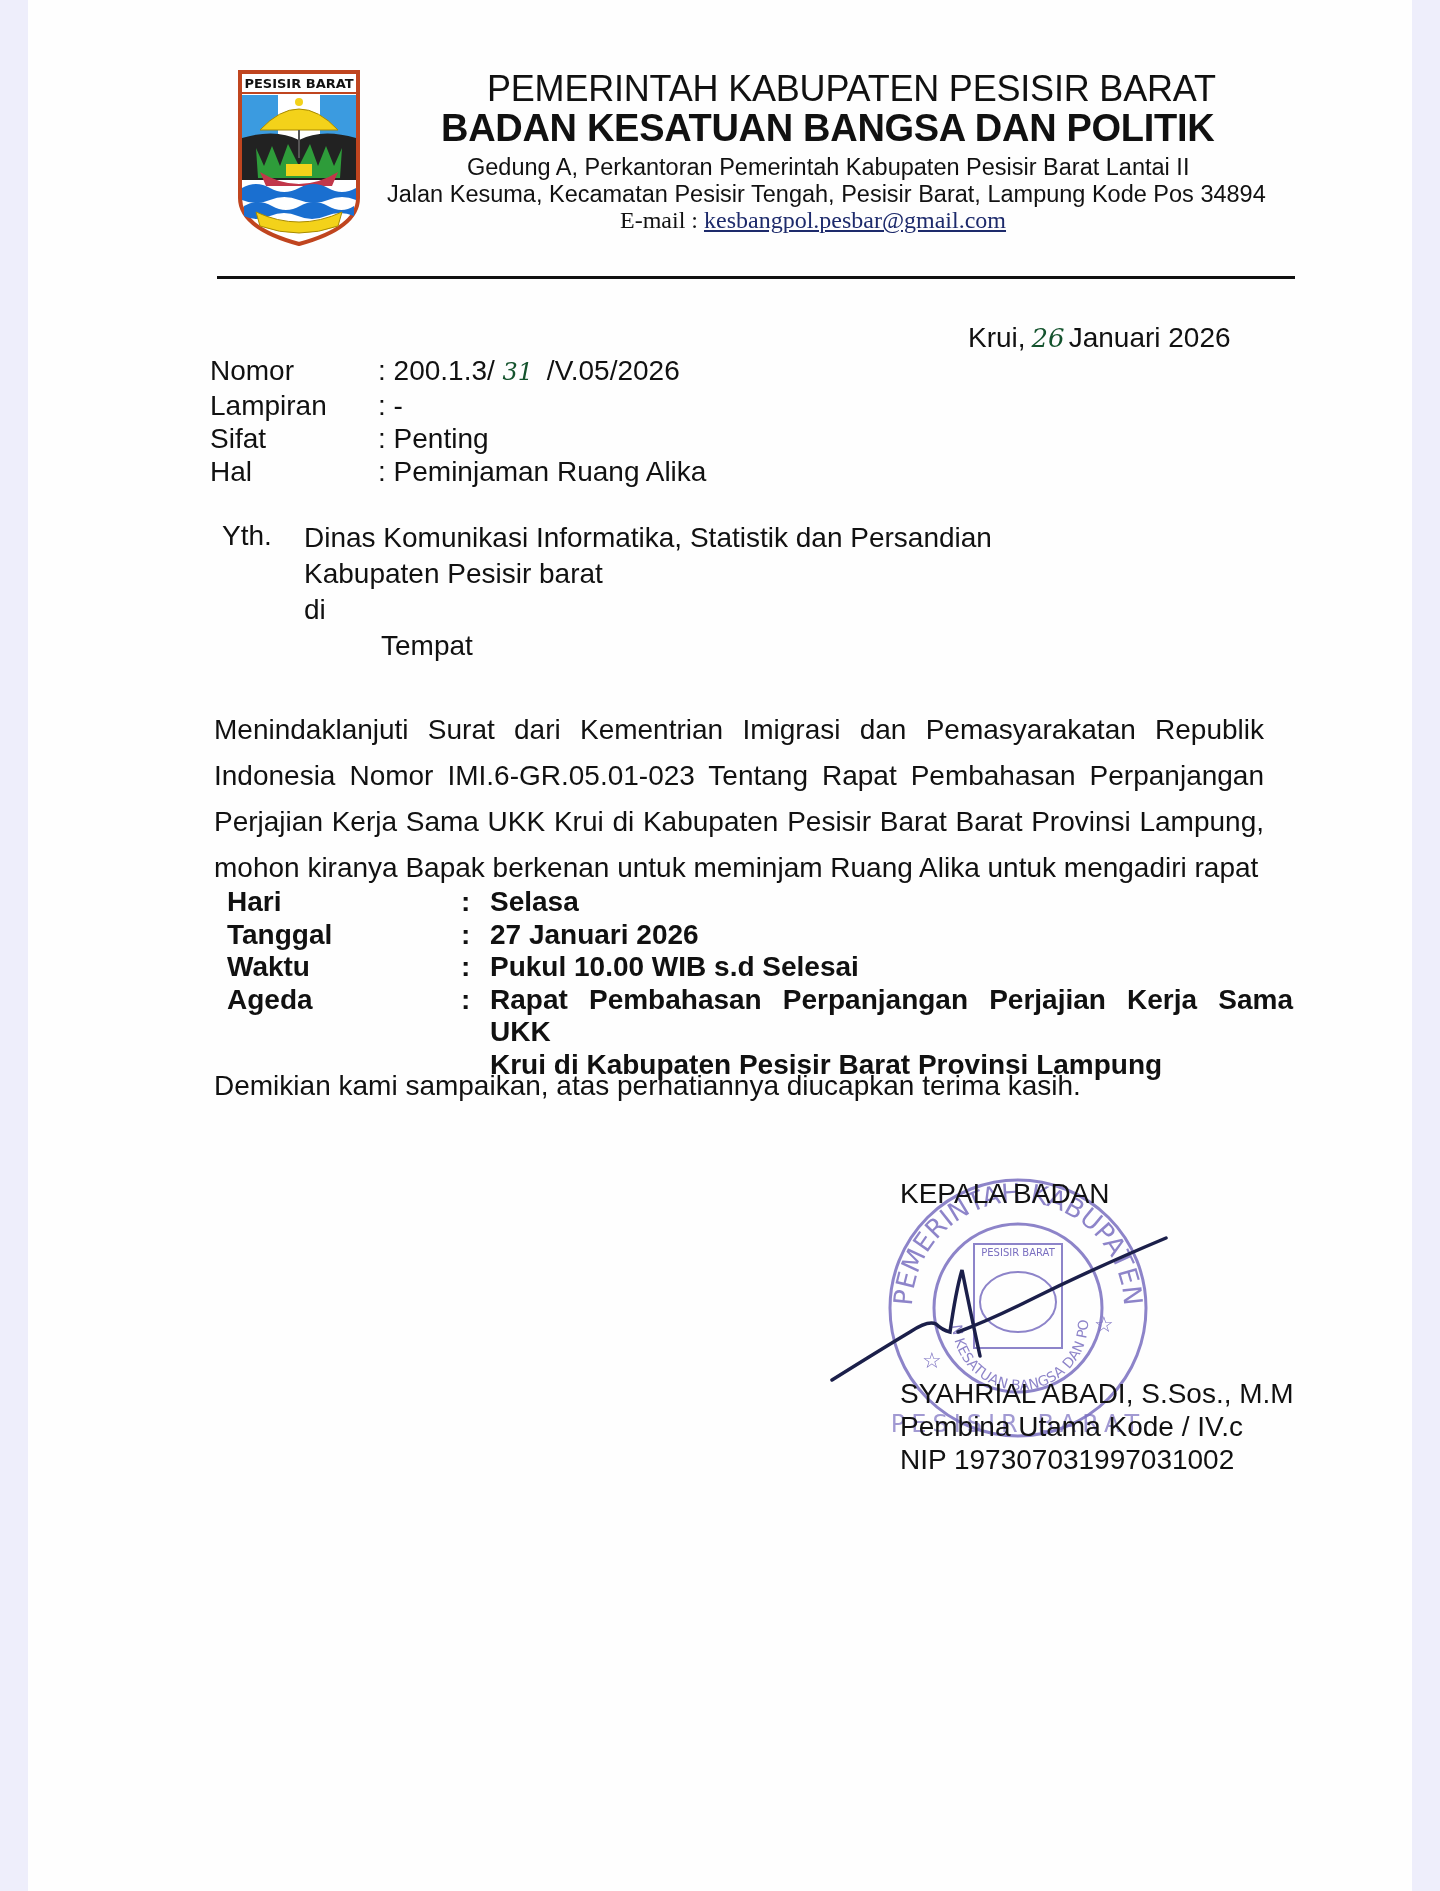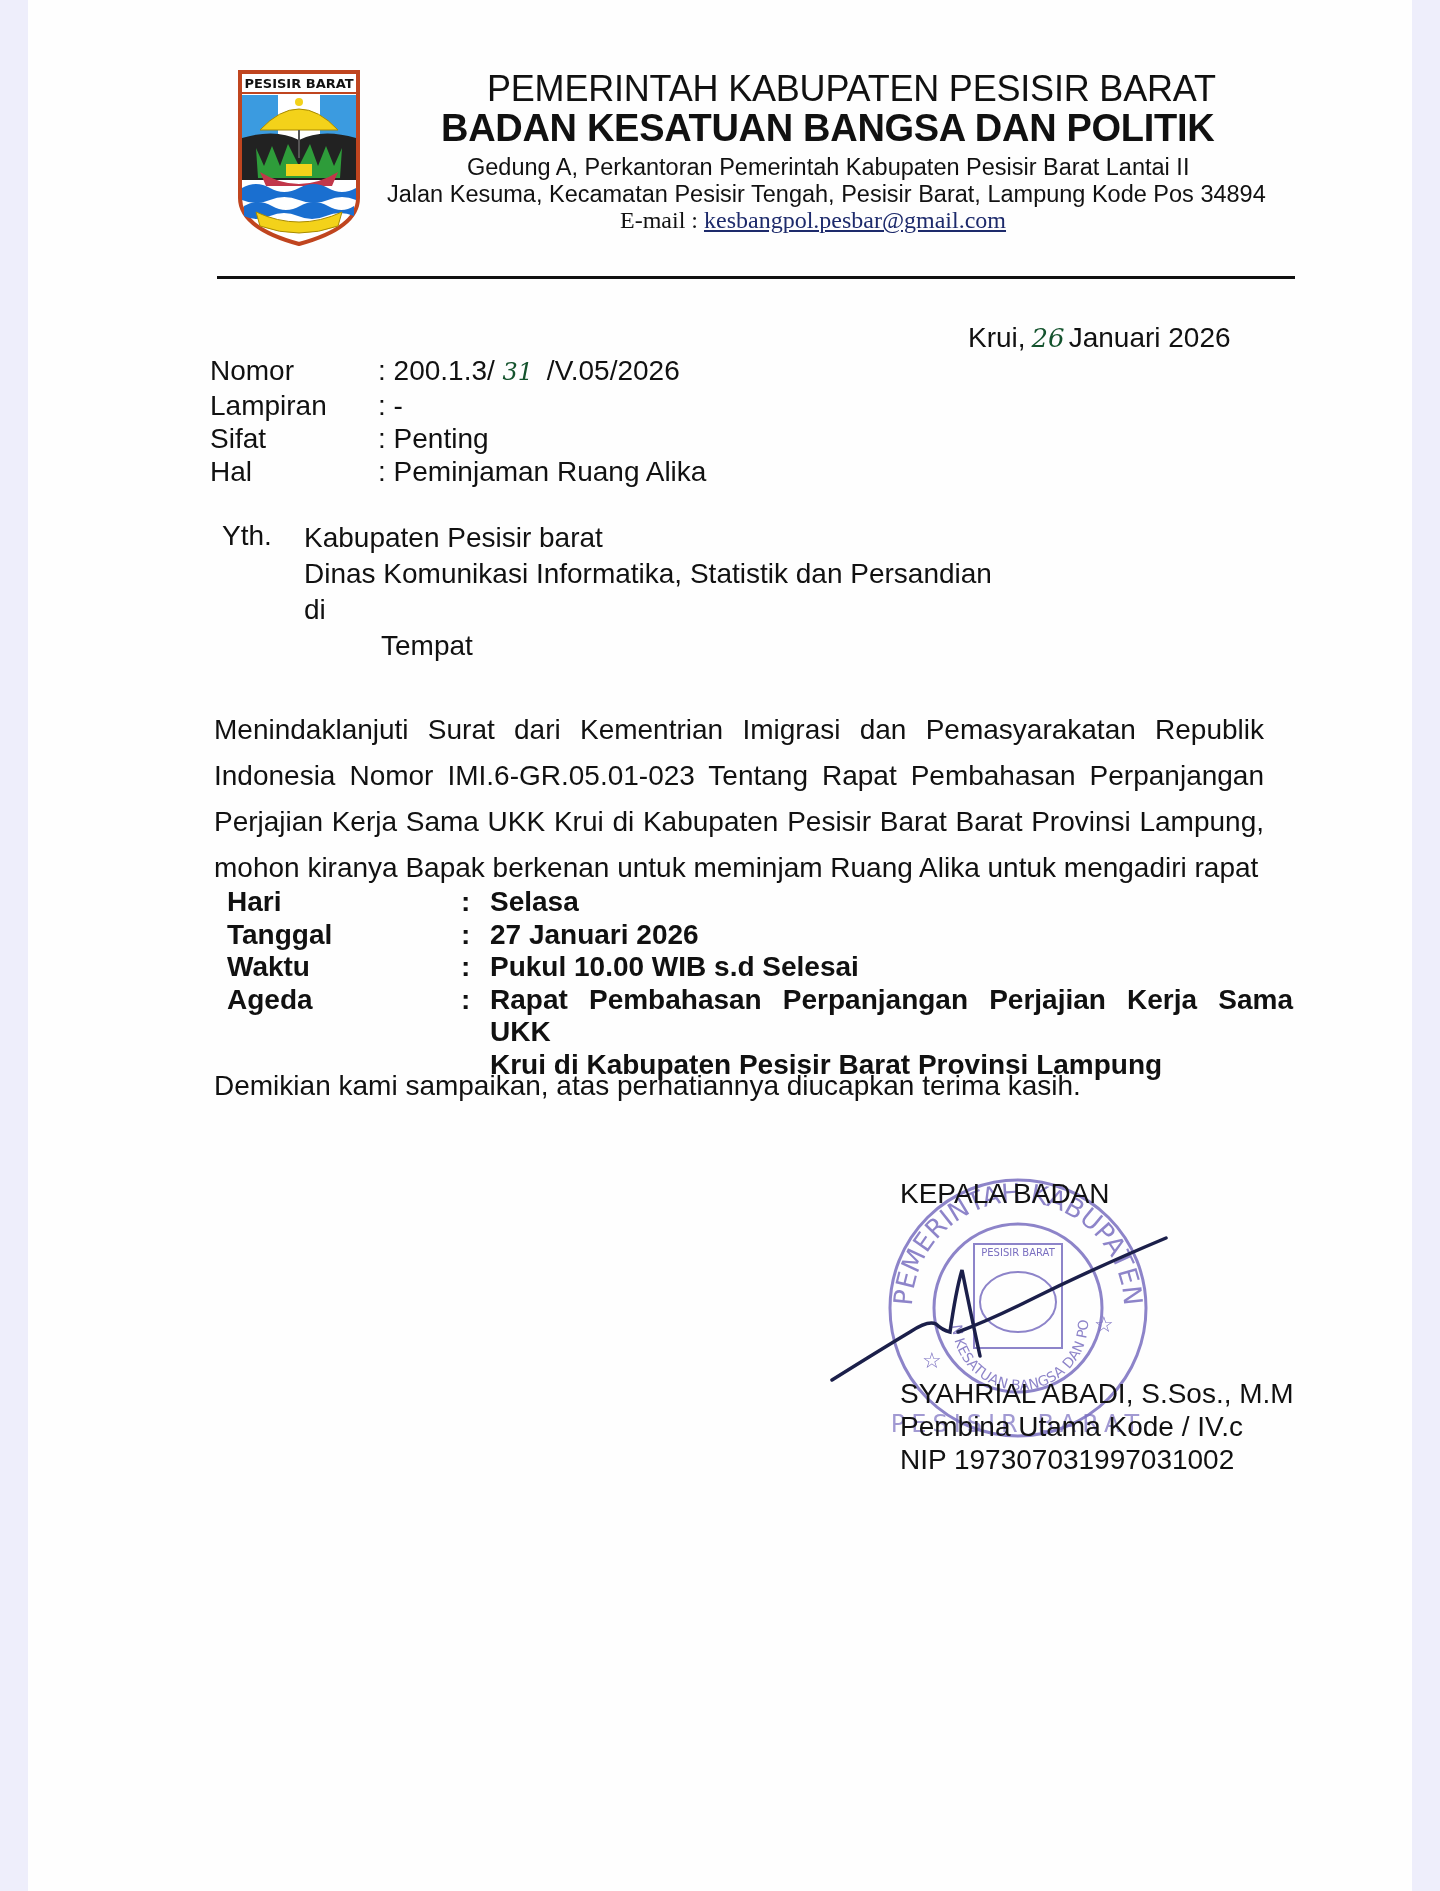--- a/index.html
+++ b/index.html
@@ -100,22 +100,22 @@
       <span>: Penting</span>
     </div>
   <div class="row">
       <span class="lbl">Hal</span>
       <span>: Peminjaman Ruang Alika</span>
     </div>
 </div>
 
 <div class="abs yth">Yth.</div>
 <div class="rcp">
+  <div>Dinas Komunikasi Informatika, Statistik dan Persandian</div>
   <div>Kabupaten Pesisir barat</div>
-  <div>Dinas Komunikasi Informatika, Statistik dan Persandian</div>
   <div>di</div>
   <div class="tempat">Tempat</div>
 </div>
 
 <div class="body-p">
   <div>Menindaklanjuti Surat dari Kementrian Imigrasi dan Pemasyarakatan Republik Indonesia Nomor IMI.6-GR.05.01-023 Tentang Rapat Pembahasan Perpanjangan Perjajian Kerja Sama UKK Krui di Kabupaten Pesisir Barat Barat Provinsi Lampung, mohon kiranya Bapak berkenan untuk meminjam Ruang Alika untuk mengadiri rapat</div>
 </div>
 
 <div class="details">
   <div class="row">

